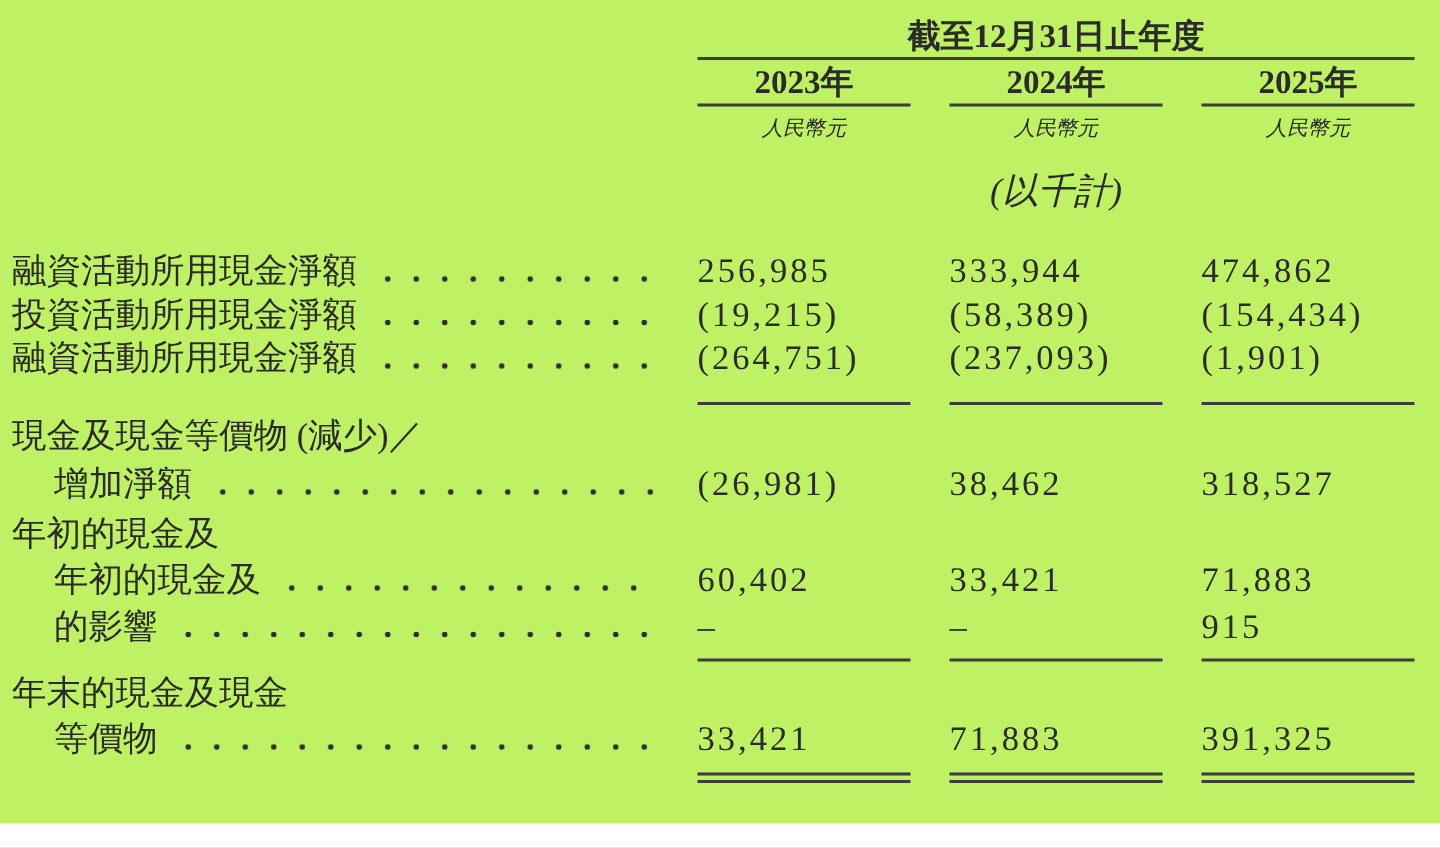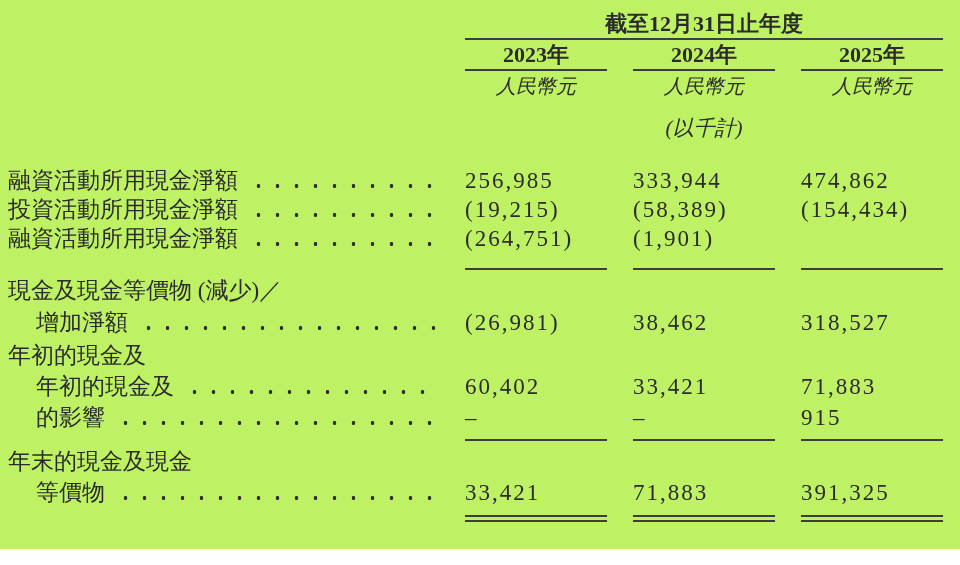--- a/index.html
+++ b/index.html
@@ -60,29 +60,29 @@
     font-size: 22px;
     line-height: 21px;
     padding-bottom: 4px;
     border-bottom: 2px solid #3d3d3d;
   }
   .urow { margin-top: 5px; }
   .unitcell {
     width: 142px;
     text-align: center;
     font-style: italic;
-    font-size: 20px;
+    font-size: 14px;
     line-height: 21px;
   }
   .trow { margin-top: 20px; }
   .thousand {
     width: 478px;
     text-align: center;
     font-style: italic;
-    font-size: 21px;
+    font-size: 24px;
     line-height: 22px;
   }
   .body { line-height: 29px; }
   .v {
     text-align: left;
     font-size: 23px;
     line-height: 29px;
     letter-spacing: 2px;
     white-space: nowrap;
     box-sizing: border-box;
@@ -170,20 +170,21 @@
     <div class="c v paren">(58,389)</div>
     <div class="c v paren">(154,434)</div>
   </div>
 
   <div class="row body">
     <div class="lbl">
       <span class="t">融資活動所用現金淨額</span>
       <span class="leader"></span>
     </div>
     <div class="c v paren">(264,751)</div>
+    <div class="c v paren">(237,093)</div>
     <div class="c v paren">(1,901)</div>
   </div>
 
   <div class="row rules-row mt15">
     <div class="lbl-spacer"></div>
     <div class="c">
         <div class="rule"></div>
       </div>
     <div class="c">
         <div class="rule"></div>

